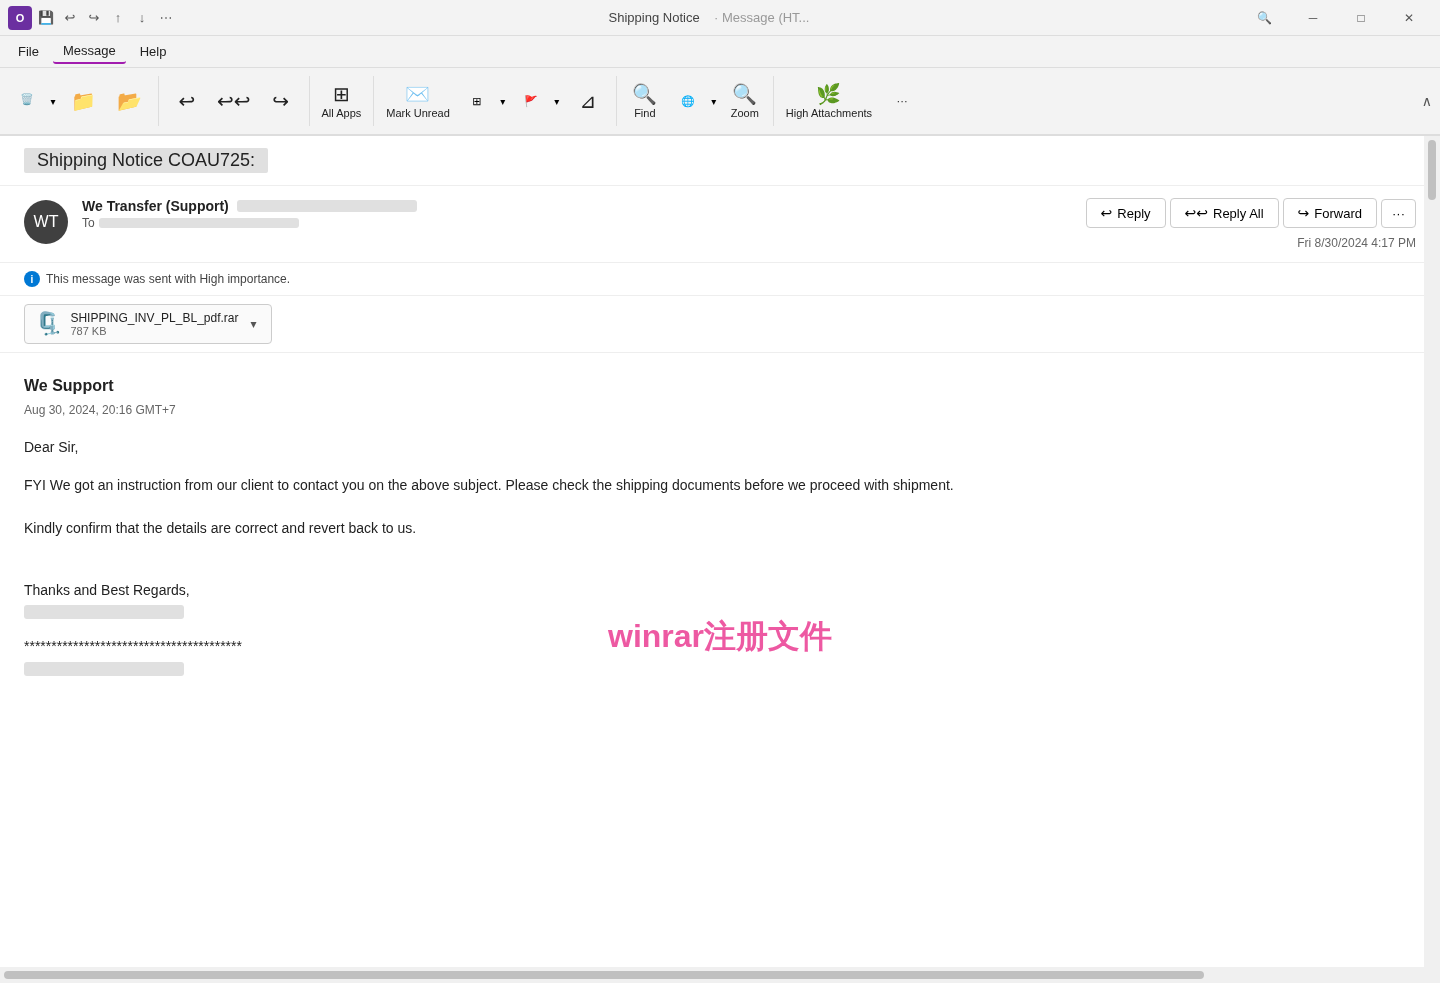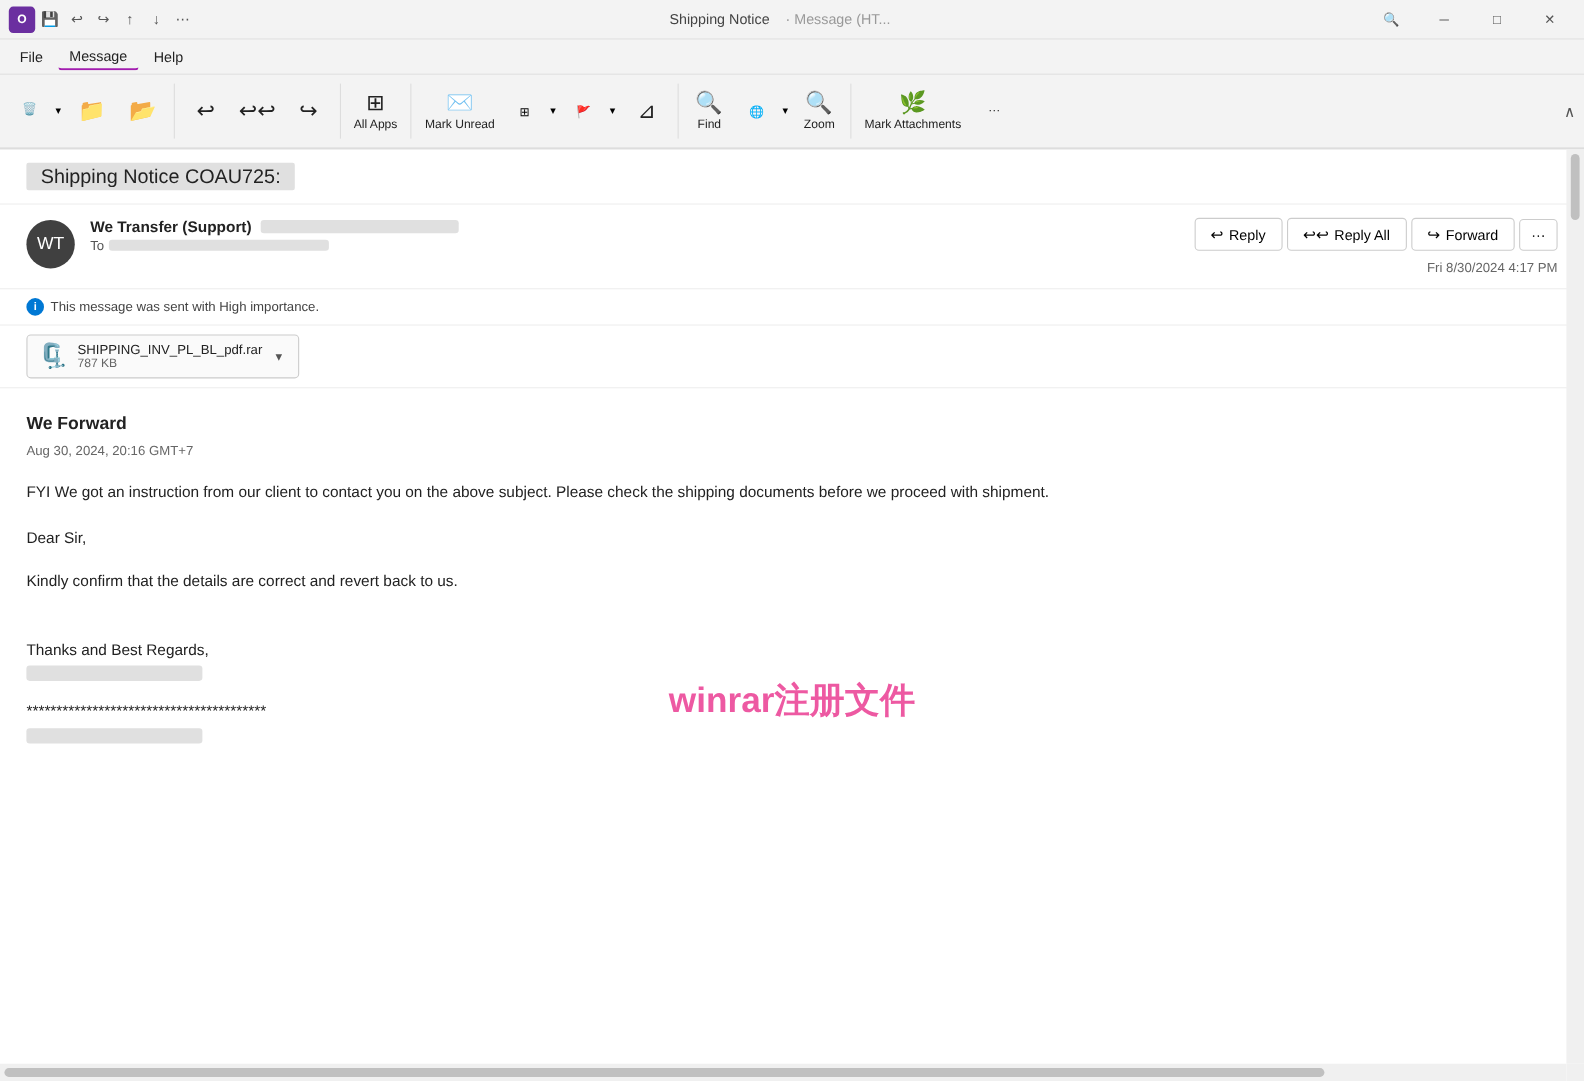--- a/index.html
+++ b/index.html
@@ -228,21 +228,21 @@
 
   <button class="ribbon-btn">
     <span class="icon">🔍</span>
     <span class="ribbon-btn-label">Zoom</span>
   </button>
 
   <div class="ribbon-sep"></div>
 
   <button class="ribbon-btn">
     <span class="icon" style="color:#4CAF50;">🌿</span>
-    <span class="ribbon-btn-label">Mark Attachments</span>
+    <span class="ribbon-btn-label">High Attachments</span>
   </button>
 
   <button class="ribbon-btn">
     <span class="ribbon-btn-label">···</span>
   </button>
 
   <div class="ribbon-chevron">∧</div>
 </div>
 
 <div class="content">
@@ -295,25 +295,25 @@
       <span class="file-icon">🗜️</span>
       <div class="file-info">
         <span class="file-name">SHIPPING_INV_PL_BL_pdf.rar</span>
         <span class="file-size">787 KB</span>
       </div>
       <span class="att-dropdown">▾</span>
     </div>
   </div>
 
   <div class="email-body">
-    <div class="sender-name">We Forward</div>
+    <div class="sender-name">We Support</div>
     <div class="sender-date">Aug 30, 2024, 20:16 GMT+7</div>
 
+    <p style="margin-bottom: 16px;">Dear Sir,</p>
     <p style="margin-bottom: 20px;">FYI We got an instruction from our client to contact you on the above subject. Please check the shipping documents before we proceed with shipment.</p>
-    <p style="margin-bottom: 16px;">Dear Sir,</p>
     <p style="margin-bottom: 40px;">Kindly confirm that the details are correct and revert back to us.</p>
 
     <p>Thanks and Best Regards,</p>
     <span class="redacted-sig"></span>
 
     <p style="margin-top: 16px;">****************************************</p>
     <span class="redacted-sig"></span>
 
     <div class="watermark">winrar注册文件</div>
   </div>

